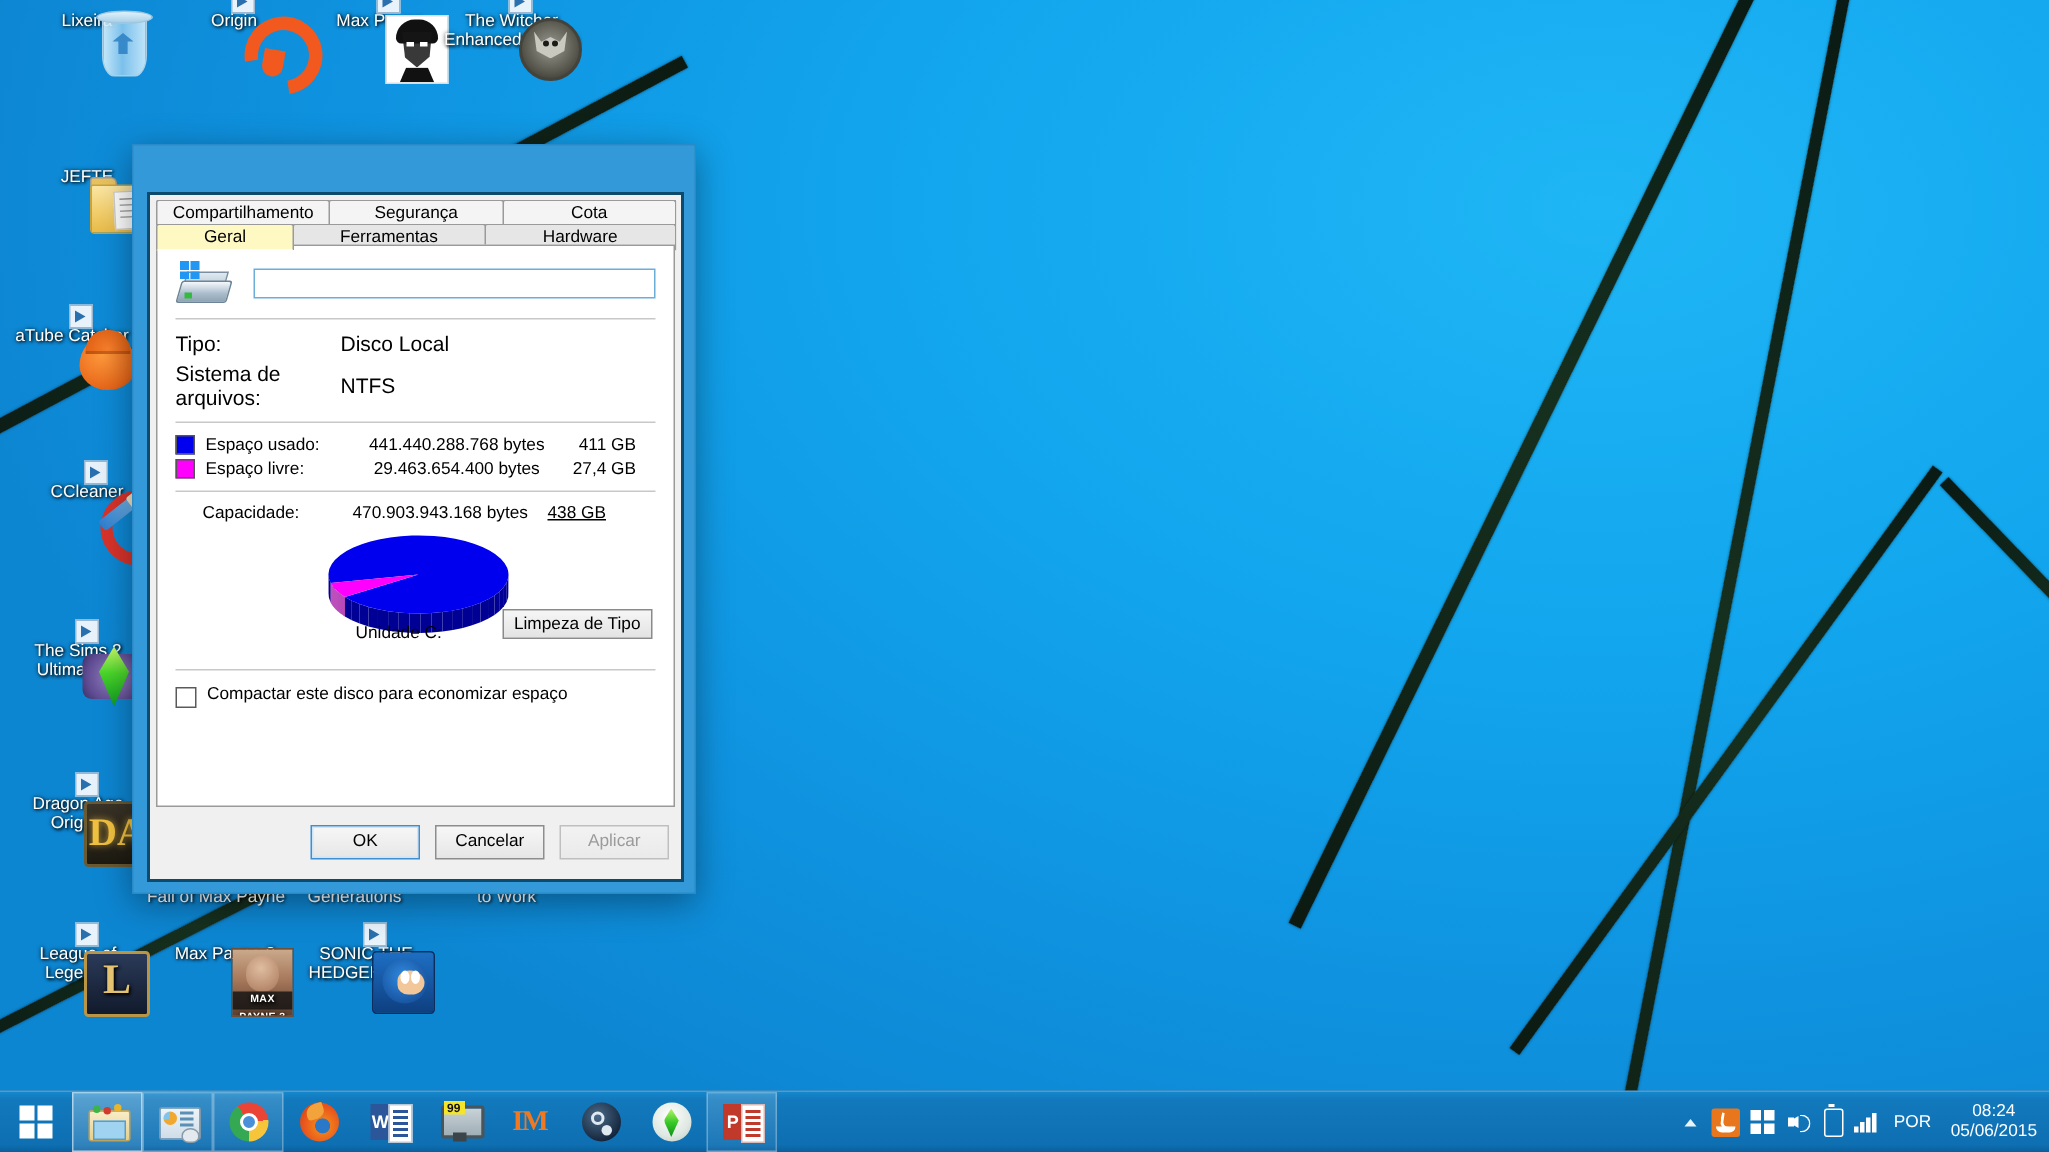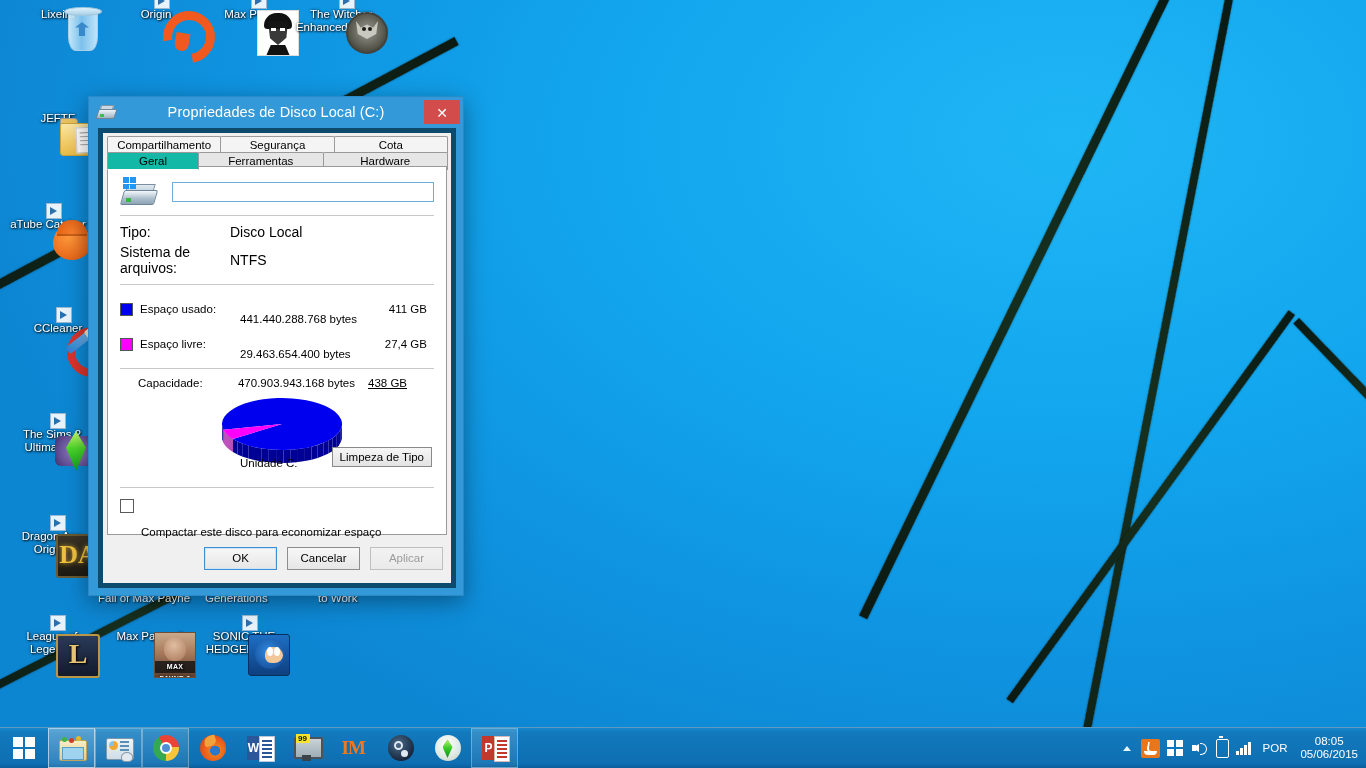--- a/index.html
+++ b/index.html
@@ -385,39 +385,39 @@
     pointer-events:none;
   }
   #dlg-close {
     position:absolute; right:3px; top:3px; width:36px; height:24px;
     background:#d24c4c; color:#fff; font-size:14px; line-height:24px;
     text-align:center; cursor:pointer; border:none;
     font-family:"Liberation Sans", sans-serif;
   }
   #dlg-body {
     position:absolute; left:9px; top:31px; width:358px; height:460px;
-    background:#f0f0f0; border:5px solid #0c4a6e; box-sizing:border-box;
+    background:#f0f0f0; border:2px solid #0c4a6e; box-sizing:border-box;
   }
 
   
   #tabs { position:relative; height:32px; margin:3px 4px 0 4px; }
   .tabrow { position:absolute; left:0; right:0; display:flex; }
   .tabrow.top { top:0; }
   .tabrow.bottom { top:16px; }
   .tab {
     flex:1; height:17px; line-height:16px; text-align:center;
     font-size:11.5px; color:#000;
     background:#f4f4f4; border:1px solid #9a9a9a; border-bottom:none;
     box-sizing:border-box; cursor:pointer;
     margin-right:-1px;
     border-radius:2px 2px 0 0;
   }
   .tabrow.bottom .tab { height:18px; line-height:17px; background:#e6e6e6; }
   .tabrow.bottom .tab.active {
-    background:#14b8a6; border-bottom:1px solid #fff; z-index:3; position:relative;
+    background:#fef9c3; border-bottom:1px solid #fff; z-index:3; position:relative;
   }
   #tabpanel {
     position:absolute; left:4px; right:4px; top:33px; bottom:48px;
     background:#fff; border:1px solid #9a9a9a; box-sizing:border-box;
     padding:10px 12px;
   }
 
   .label-row { display:flex; align-items:center; gap:14px; margin-bottom:6px; }
   .big-drive { width:38px; height:30px; position:relative; flex:0 0 auto;}
   .big-drive .b1 {
@@ -446,21 +446,21 @@
   }
   .hr { height:1px; background:#c8c8c8; margin:8px 0; }
 
   .info-row { display:flex; font-size:14px; color:#000; margin:4px 0; align-items:center;}
   .info-row .k { width:110px; flex:0 0 auto; }
   .info-row .v { }
 
   .sw { width:11px; height:11px; flex:0 0 auto; margin-right:7px; border:1px solid #555; }
   .usage-row { display:flex; align-items:center; font-size:11.5px; margin:3px 0;}
   .usage-row .name { width:100px; }
-  .usage-row .bytes { width:135px; text-align:left;margin-top:20px; }
+  .usage-row .bytes { width:135px; text-align:center; }
   .usage-row .gb { width:52px; text-align:right; }
 
   .cap-row { display:flex; align-items:center; font-size:11.5px; margin:6px 0 2px 0;}
   .cap-row .name { width:100px; padding-left:18px; box-sizing:border-box;}
   .cap-row .bytes { width:135px; text-align:right; }
   .cap-row .gb { width:52px; text-align:right;text-decoration:underline; }
 
   #pie-area { position:relative; height:86px; margin-top:4px; }
   #pie-wrap { position:absolute; left:100px; top:0; width:124px; height:62px;}
   #pie-caption {
@@ -475,21 +475,21 @@
   }
   .chk-row { display:flex; align-items:flex-start; gap:7px; font-size:11.5px; margin-top:10px;}
   .chk {
     width:12px; height:12px; border:1px solid #5a5a5a; background:#fff;
     flex:0 0 auto; position:relative; margin-top:1px; cursor:pointer;
   }
   .chk.on::after {
     content:""; position:absolute; left:3px; top:0px; width:4px; height:8px;
     border-right:2px solid #111; border-bottom:2px solid #111; transform:rotate(40deg);
   }
-  .chk-lbl { line-height:13px;margin-top:28px; }
+  .chk-lbl { line-height:13px; }
   #dlg-buttons {
     position:absolute; left:4px; right:4px; bottom:6px; height:38px;
     display:flex; justify-content:flex-end; align-items:center; gap:10px;
     padding-right:4px;
   }
   .dbtn {
     width:73px; height:23px; font-size:11.5px;
     background:linear-gradient(180deg,#f7f7f7,#e6e6e6);
     border:1px solid #8d8d8d; cursor:pointer; color:#000;
     font-family:"Liberation Sans", sans-serif;
@@ -548,29 +548,20 @@
             <span class="seye"></span>
           </span><span class="shortcut-arrow"></span></span><span class="lbl">SONIC THE HEDGEHOG...</span></div>
     </div>
   <div id="partials-host">
       <div class="partial-label" style="left: 98px; top: 592px;">Fall of Max Payne</div>
       <div class="partial-label" style="left: 205px; top: 592px;">Generations</div>
       <div class="partial-label" style="left: 318px; top: 592px;">to Work</div>
     </div>
 
   <div id="dlg">
-    <div id="dlg-titlebar">
-      <span id="dlg-ico" class="drv-ico">
-        <span class="top"></span>
-          <span class="base"></span>
-          <span class="led"></span>
-      </span>
-      <span id="dlg-title">Propriedades de Disco Local (C:)</span>
-      <button id="dlg-close">✕</button>
-    </div>
 
     <div id="dlg-body">
 
       <div id="tabs">
         <div class="tabrow top" id="tabrow-top">
             <div class="tab">Compartilhamento</div>
             <div class="tab">Segurança</div>
             <div class="tab">Cota</div>
           </div>
         <div class="tabrow bottom" id="tabrow-bottom">
@@ -797,17 +788,17 @@
       </span>
     <span class="tray-batt"></span>
     <span class="tray-sig">
         <i></i>
         <i></i>
         <i></i>
         <i></i>
       </span>
     <span id="tray-lang">POR</span>
     <span id="tray-clock">
-      <span style="display:block">08:05</span>
+      <span style="display:block">08:24</span>
       <span style="display:block">05/06/2015</span>
     </span>
   </div>
 </div>
 
 </body></html>

